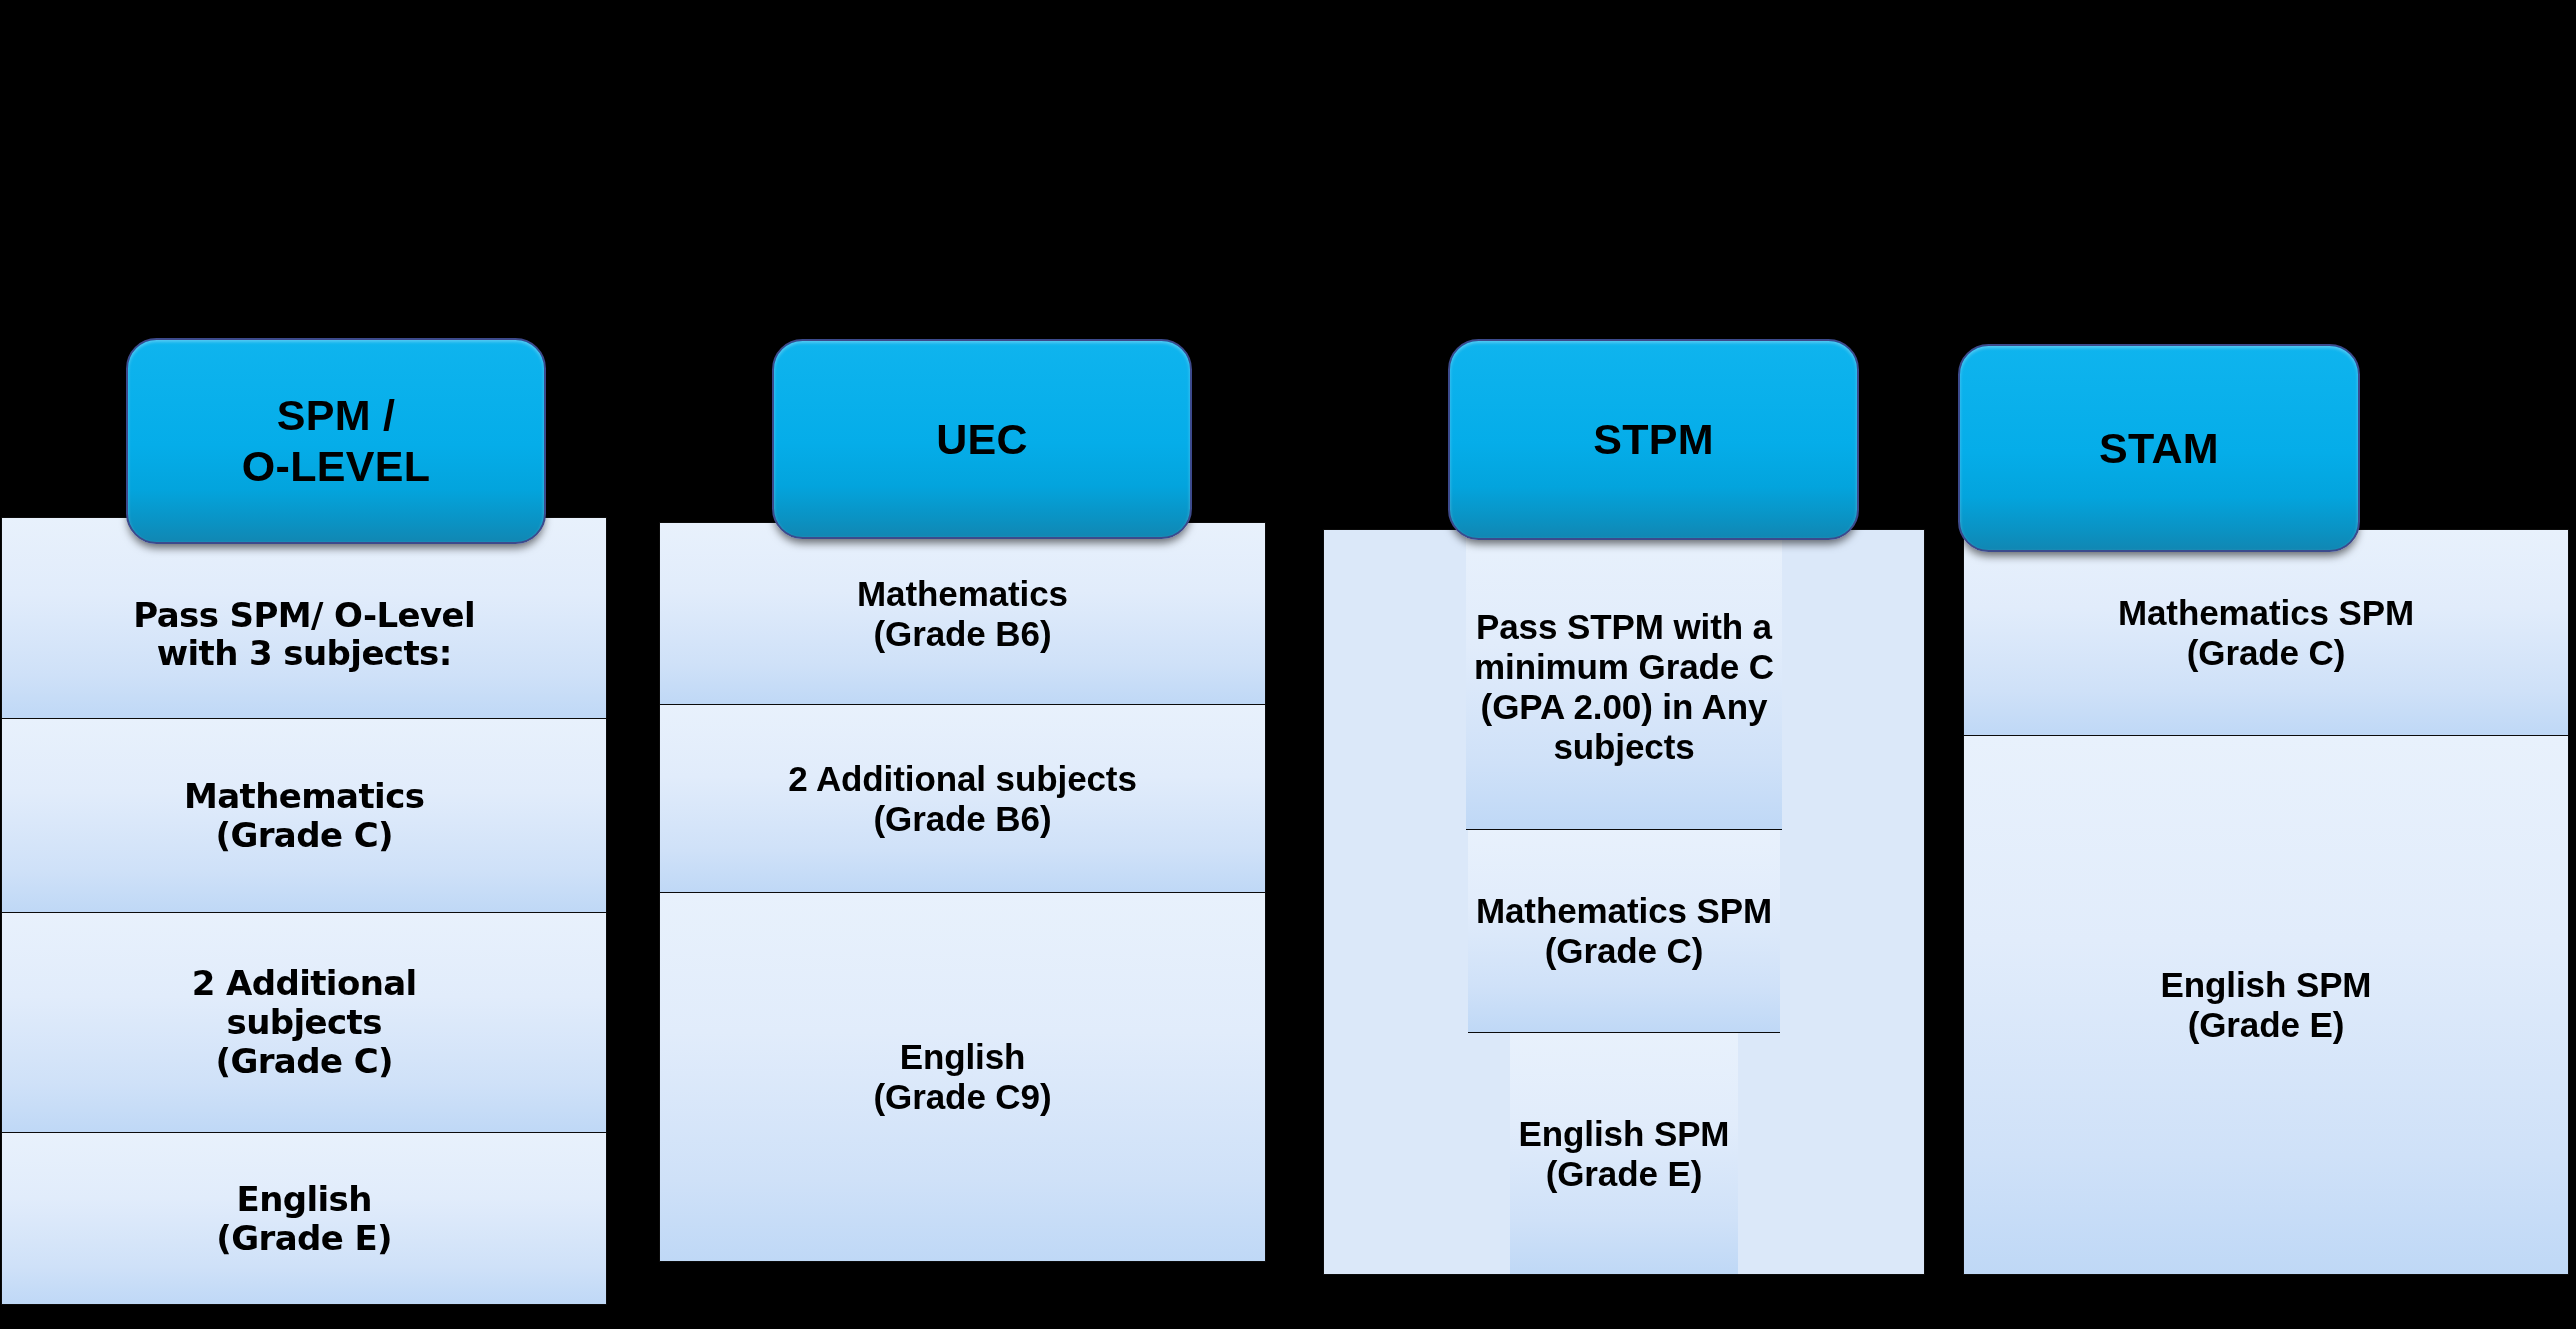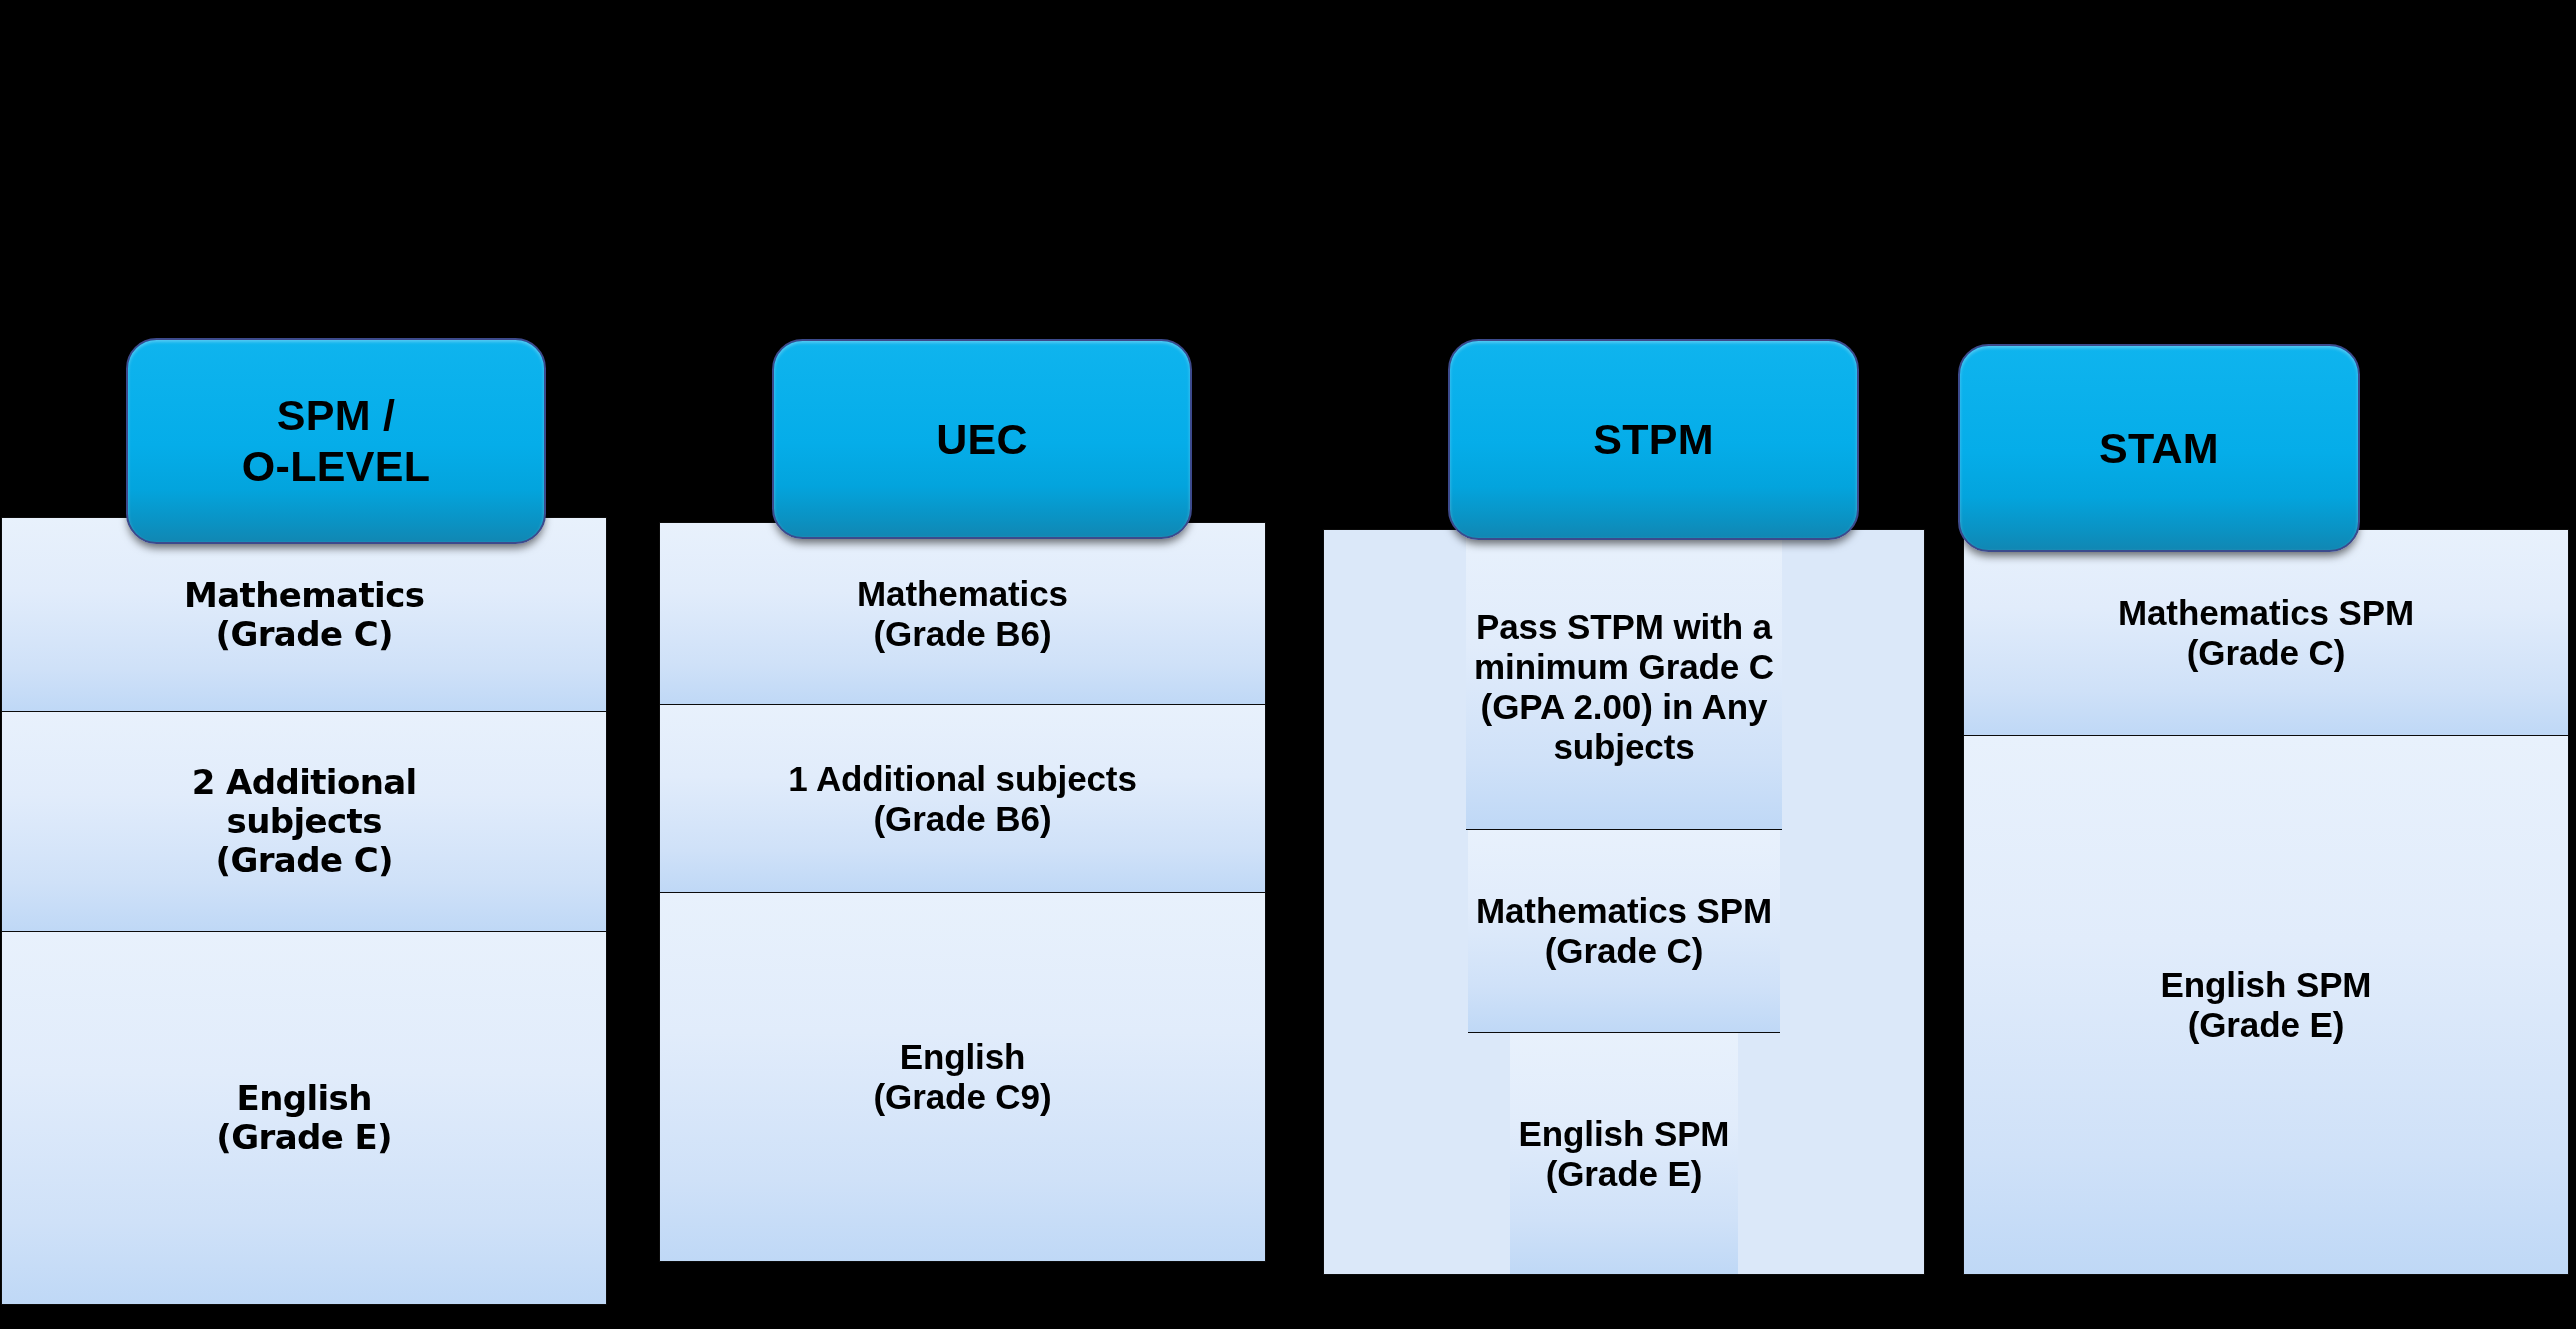--- a/index.html
+++ b/index.html
@@ -131,39 +131,41 @@
   .col-stpm .req-row.r0 { padding-top: 17.6px; }
   .col-stam .req-row.r0 { padding-top: 11.7px; }
 </style>
 </head>
 <body>
 
 <div id="stage">
 
   <div class="column col-spm">
     <div class="req-table">
+      <div class="req-row r0">Pass SPM/ O-Level
+with 3 subjects:</div>
       <div class="req-row r1">Mathematics
 (Grade C)</div>
       <div class="req-row r2">2 Additional
 subjects
 (Grade C)</div>
       <div class="req-row r3">English
 (Grade E)</div>
     </div>
     <div class="tab">
       <span class="tab-label">SPM /
 O-LEVEL</span>
     </div>
   </div>
 
   <div class="column col-uec">
     <div class="req-table">
       <div class="req-row r1">Mathematics
 (Grade B6)</div>
-      <div class="req-row r2">1 Additional subjects
+      <div class="req-row r2">2 Additional subjects
 (Grade B6)</div>
       <div class="req-row r3">English
 (Grade C9)</div>
     </div>
     <div class="tab">
       <span class="tab-label">UEC</span>
     </div>
   </div>
 
   <div class="column col-stpm">

